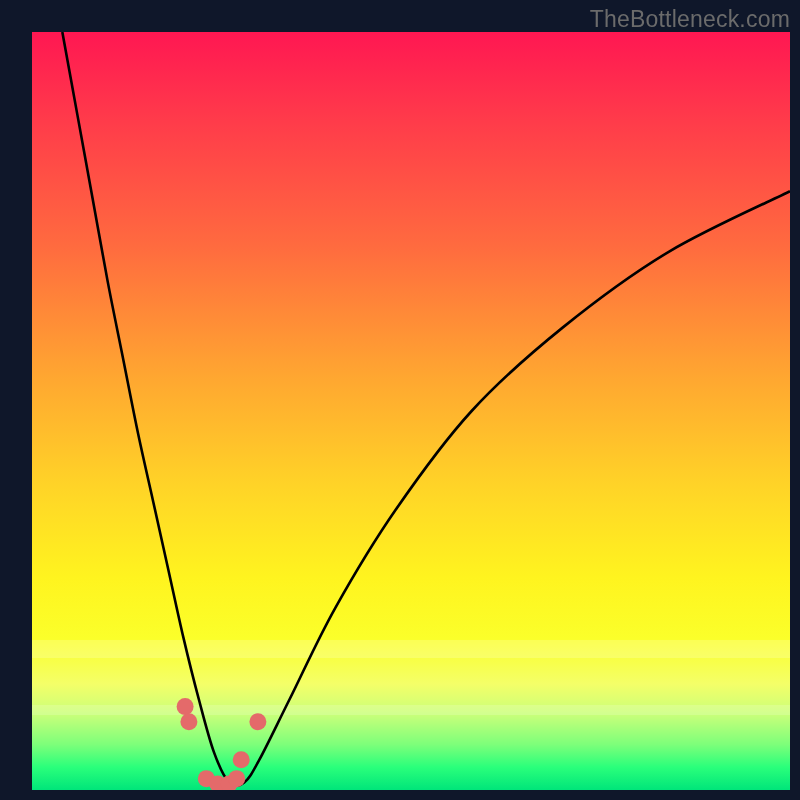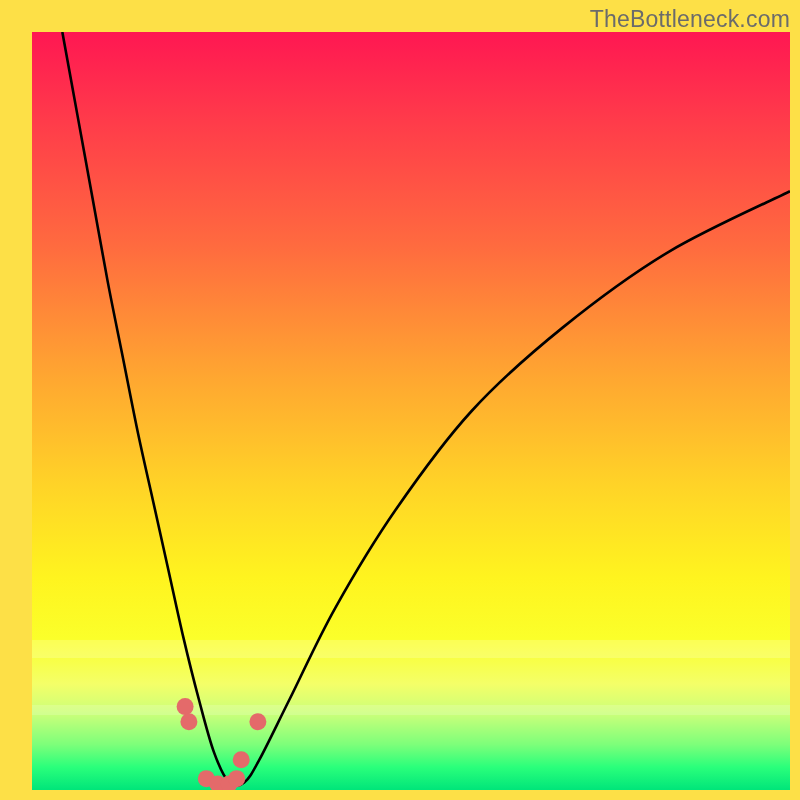--- a/index.html
+++ b/index.html
@@ -10,21 +10,21 @@
     background: #000;
     overflow: hidden;
     font-family: Arial, Helvetica, sans-serif;
   }
   .frame {
     position: absolute;
     left: 0;
     top: 0;
     width: 800px;
     height: 800px;
-    background: #fde047;
+    background: #0f172a;
   }
   .plot {
     position: absolute;
     left: 32px;
     top: 32px;
     width: 758px;
     height: 758px;
     
     background: linear-gradient(
       to bottom,

